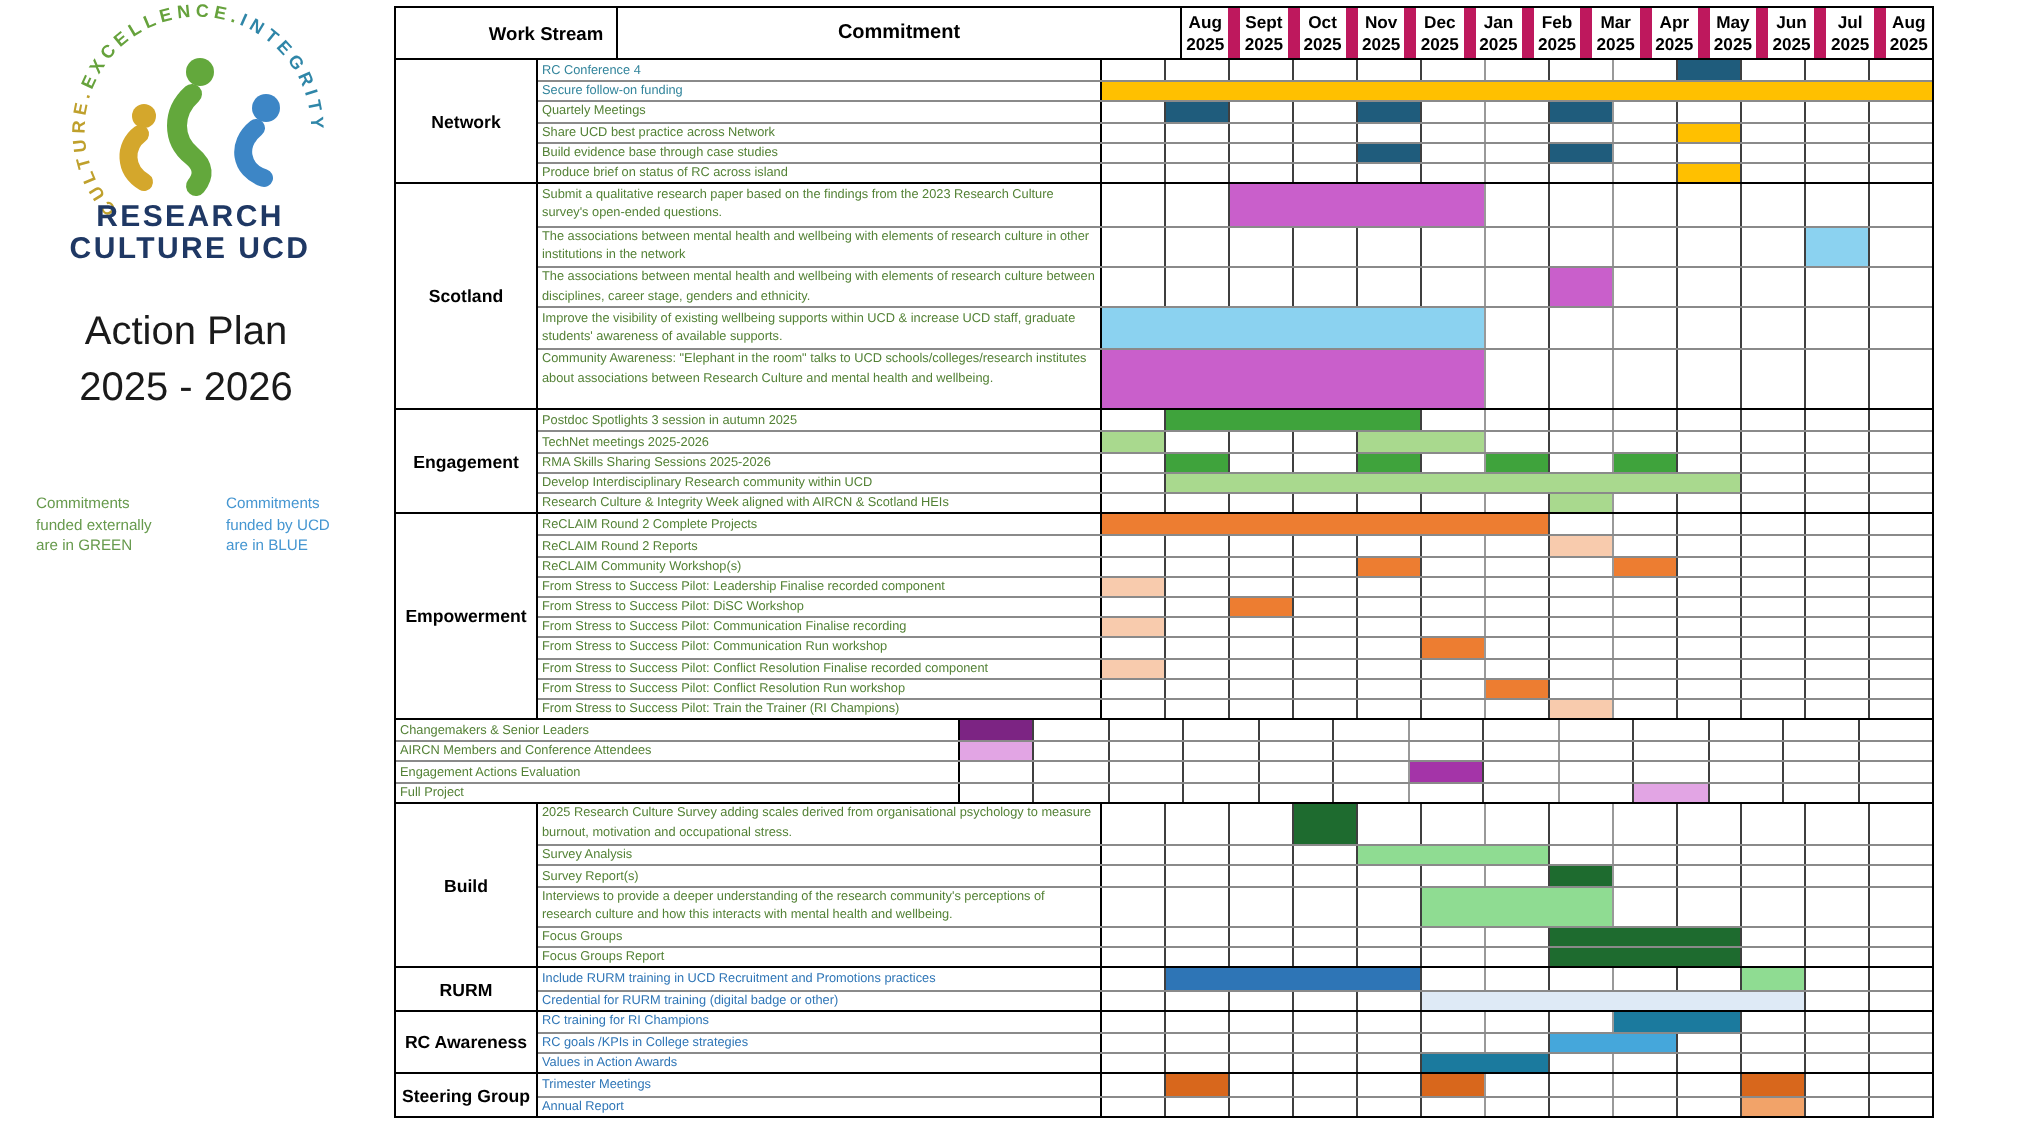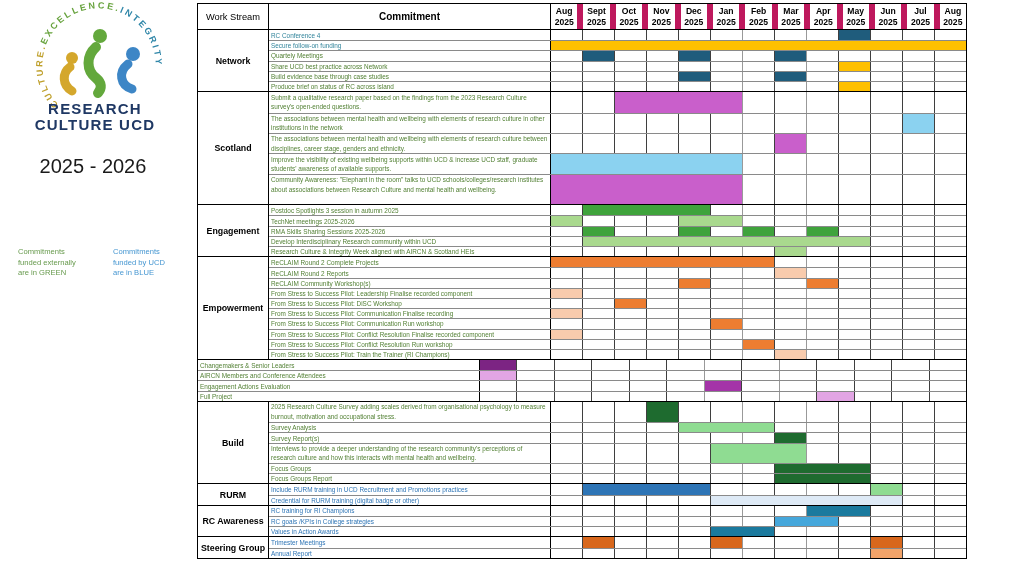--- a/index.html
+++ b/index.html
@@ -15,21 +15,21 @@
   .plan-title{position:absolute;left:0;top:152px;width:186px;text-align:center;
               font-size:20px;color:#1a1a1a;line-height:28px;}
   .legend{position:absolute;top:247px;font-size:7.6px;line-height:10.5px;white-space:pre-line;}
   .legend.green{left:18px;width:96px;color:#679A4D;}
   .legend.blue{left:113px;width:84px;color:#4596D1;}
 
   
   .gantt{position:absolute;left:197px;top:3px;width:770px;border:1.5px solid #000;background:#fff;}
   .hrow{display:flex;height:26px;border-bottom:1.7px solid #000;}
   .h-ws{width:71px;display:flex;align-items:center;justify-content:center;
-        font-size:9.3px;font-weight:normal;border-right:1.5px solid #000;}
+        font-size:9.3px;font-weight:bold;border-right:1.5px solid #000;margin-left:40px;}
   .h-cm{width:282px;display:flex;align-items:center;justify-content:center;
         font-size:10px;font-weight:bold;border-right:1.5px solid #000;}
   .h-months{flex:1;display:flex;}
   .h-month{flex:1;border-left:6px solid #be185d;font-size:8.6px;font-weight:bold;
            text-align:center;line-height:11px;padding-top:2px;}
   .section{display:flex;border-top:1.8px solid #000;}
   .section:first-child{border-top:none;}
   .ws-label{width:71px;display:flex;align-items:center;justify-content:center;
             font-weight:bold;font-size:8.8px;color:#000;text-align:center;
             border-right:1.5px solid #000;background:#fff;}
@@ -63,20 +63,21 @@
     <circle cx="123" cy="54" r="7" fill="#3D86C6"></circle>
     <path d="M 118 64 C 108 72 110 85 122 89" stroke-width="9" fill="none" stroke-linecap="round" stroke="#3D86C6"></path>
   </svg>
 
   <div class="logo-name">
     <div>RESEARCH</div>
     <div>CULTURE UCD</div>
   </div>
 
   <div class="plan-title">
+    <div>Action Plan</div>
     <div>2025 - 2026</div>
   </div>
 
   <div class="legend green">Commitments
 funded externally
 are in GREEN</div>
   <div class="legend blue">Commitments
 funded by UCD
 are in BLUE</div>
 </div>

